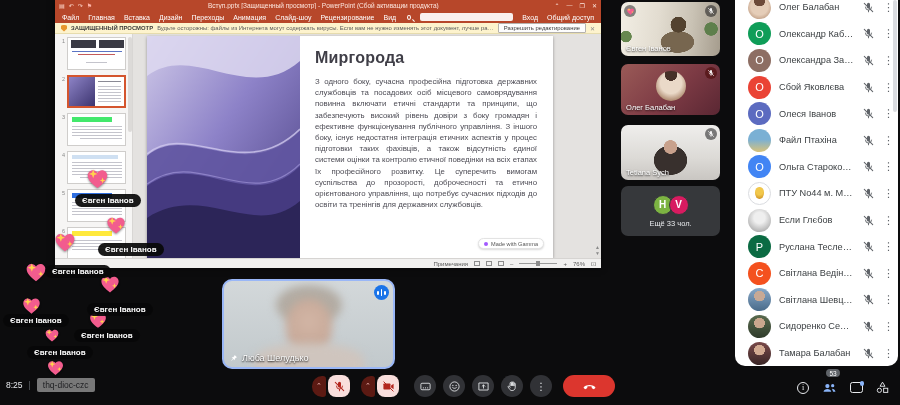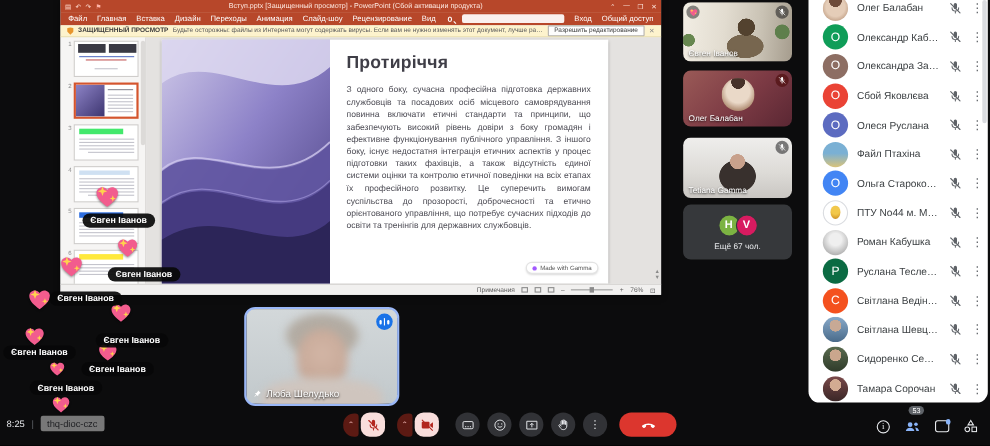--- a/index.html
+++ b/index.html
@@ -124,21 +124,21 @@
   .ph-glebov{background:radial-gradient(circle at 50% 38%,#efefef 0 30%,#b5b5b5 75%,#8f8f8f 100%);}
   .ph-shevtsova{background:radial-gradient(circle at 50% 35%,#c8a995 0 28%,rgba(0,0,0,0) 29%),
                 linear-gradient(180deg,#88a9c9,#4a6b8a);}
   .ph-sydorenko{background:radial-gradient(circle at 50% 35%,#caa68d 0 28%,rgba(0,0,0,0) 29%),
                 linear-gradient(180deg,#5a6b4f,#2f3b2a);}
   .ph-sorochan{background:radial-gradient(circle at 50% 35%,#d3ab92 0 28%,rgba(0,0,0,0) 29%),
                linear-gradient(180deg,#7a4a4a,#3a2626);}
   .people-sb{position:absolute;right:1px;top:0;width:4px;height:112px;background:#dadce0;border-radius:2px;}
 
   
-  .main-tile{position:absolute;left:222px;top:279px;width:141px;height:90px;border-radius:10px;z-index:22;
+  .main-tile{position:absolute;left:222px;top:279px;width:173px;height:90px;border-radius:10px;z-index:22;
              border:2px solid #9ab7f7;overflow:hidden;background:linear-gradient(180deg,#d3d8da,#c2c9cc);}
   .fig{position:absolute;filter:blur(4px);}
   .fig-hair{left:50%;top:4px;transform:translateX(-50%);width:66px;height:40px;border-radius:50%;background:#b3aca3;}
   .fig-face{left:50%;top:18px;transform:translateX(-50%);width:46px;height:56px;border-radius:48%;
             background:radial-gradient(circle at 50% 40%,#d3b6a6,#bfa08f);}
   .fig-body{left:50%;bottom:-10px;transform:translateX(-50%);width:110px;height:34px;border-radius:50% 50% 0 0;
             background:#cfc5be;}
   .speak{position:absolute;top:4px;right:4px;width:15px;height:15px;border-radius:50%;background:#1a73e8;
          display:flex;align-items:center;justify-content:center;gap:1.5px;}
   .speak i{display:block;width:1.8px;background:#fff;border-radius:1px;}
@@ -368,21 +368,21 @@
               <rect width="150" height="222" fill="url(#wg)"></rect>
               <path d="M0,40 C45,5 100,70 150,25 L150,0 L0,0 Z" fill="#ddd8f0" opacity=".85"></path>
               <path d="M0,120 C40,85 95,150 150,95 L150,222 L0,222 Z" fill="#5f54a0" opacity=".9"></path>
               <path d="M0,150 C50,112 100,180 150,130 L150,222 L0,222 Z" fill="#453a80"></path>
               <path d="M0,182 C55,145 105,205 150,165 L150,222 L0,222 Z" fill="#2c2558"></path>
               <path d="M0,118 C40,84 95,148 150,93" fill="none" stroke="#cfc8ee" stroke-width="1.6" opacity=".8"></path>
               <path d="M0,148 C50,110 100,178 150,128" fill="none" stroke="#9e93d6" stroke-width="1.2" opacity=".7"></path>
             </svg>
           </div>
           <div class="slide-body">
-            <h1 class="slide-title">Протиріччя</h1>
+            <h1 class="slide-title">Миргорода</h1>
             <p class="slide-text">З одного боку, сучасна професійна підготовка державних службовців та посадових осіб місцевого самоврядування повинна включати етичні стандарти та принципи, що забезпечують високий рівень довіри з боку громадян і ефективне функціонування публічного управління. З іншого боку, існує недостатня інтеграція етичних аспектів у процес підготовки таких фахівців, а також відсутність єдиної системи оцінки та контролю етичної поведінки на всіх етапах їх професійного розвитку. Це суперечить вимогам суспільства до прозорості, доброчесності та етично орієнтованого управління, що потребує сучасних підходів до освіти та тренінгів для державних службовців.</p>
             <span class="gamma">
               <span class="gamma-dot"></span>
               <span>Made with Gamma</span>
             </span>
           </div>
         </div>
         <span class="slide-sb">▲<br>▼</span>
       </div>
     </div>
@@ -423,28 +423,28 @@
           </svg>
         </span>
       <span class="tname">Олег Балабан</span>
     </div>
     <div class="tile tile-tetiana">
       <span class="micbadge">
           <svg viewBox="0 0 24 24">
             <use href="#sym-micoff"></use>
           </svg>
         </span>
-      <span class="tname" style="color:#fff;">Tetiana Gamma</span>
+      <span class="tname" style="color:#fff;">Tetiana Sych</span>
     </div>
     <div class="tile tile-more">
       <span class="more-avas">
         <span class="mava" style="background:#7cb342;">H</span>
         <span class="mava" style="background:#d81b60;">V</span>
       </span>
-      <span class="more-label">Ещё 67 чол.</span>
+      <span class="more-label">Ещё 33 чол.</span>
     </div>
   </aside>
 
   <aside class="people">
     <div class="plist">
         <div class="prow">
           <span class="pava ph-balaban"></span>
           <span class="pname">Олег Балабан</span>
           <svg class="pmic" viewBox="0 0 24 24">
             <use href="#sym-micoff"></use>
@@ -470,21 +470,21 @@
         <div class="prow">
           <span class="pava " style="background: rgb(234, 67, 53);">О</span>
           <span class="pname">Сбой Яковлєва</span>
           <svg class="pmic" viewBox="0 0 24 24">
             <use href="#sym-micoff"></use>
           </svg>
           <span class="pkebab">⋮</span>
         </div>
         <div class="prow">
           <span class="pava " style="background: rgb(92, 107, 192);">О</span>
-          <span class="pname">Олеся Руслана</span>
+          <span class="pname">Олеся Іванов</span>
           <svg class="pmic" viewBox="0 0 24 24">
             <use href="#sym-micoff"></use>
           </svg>
           <span class="pkebab">⋮</span>
         </div>
         <div class="prow">
           <span class="pava ph-ptakhina"></span>
           <span class="pname">Файл Птахіна</span>
           <svg class="pmic" viewBox="0 0 24 24">
             <use href="#sym-micoff"></use>
@@ -502,21 +502,21 @@
         <div class="prow">
           <span class="pava ph-logo"></span>
           <span class="pname">ПТУ No44 м. Миргорода</span>
           <svg class="pmic" viewBox="0 0 24 24">
             <use href="#sym-micoff"></use>
           </svg>
           <span class="pkebab">⋮</span>
         </div>
         <div class="prow">
           <span class="pava ph-glebov"></span>
-          <span class="pname">Роман Кабушка</span>
+          <span class="pname">Если Глєбов</span>
           <svg class="pmic" viewBox="0 0 24 24">
             <use href="#sym-micoff"></use>
           </svg>
           <span class="pkebab">⋮</span>
         </div>
         <div class="prow">
           <span class="pava " style="background: rgb(11, 107, 67);">Р</span>
           <span class="pname">Руслана Тесленко</span>
           <svg class="pmic" viewBox="0 0 24 24">
             <use href="#sym-micoff"></use>
@@ -542,21 +542,21 @@
         <div class="prow">
           <span class="pava ph-sydorenko"></span>
           <span class="pname">Сидоренко Сергій Юрі...</span>
           <svg class="pmic" viewBox="0 0 24 24">
             <use href="#sym-micoff"></use>
           </svg>
           <span class="pkebab">⋮</span>
         </div>
         <div class="prow">
           <span class="pava ph-sorochan"></span>
-          <span class="pname">Тамара Сорочан</span>
+          <span class="pname">Тамара Балабан</span>
           <svg class="pmic" viewBox="0 0 24 24">
             <use href="#sym-micoff"></use>
           </svg>
           <span class="pkebab">⋮</span>
         </div>
       </div>
     <span class="people-sb"></span>
   </aside>
 
   <div class="main-tile">

